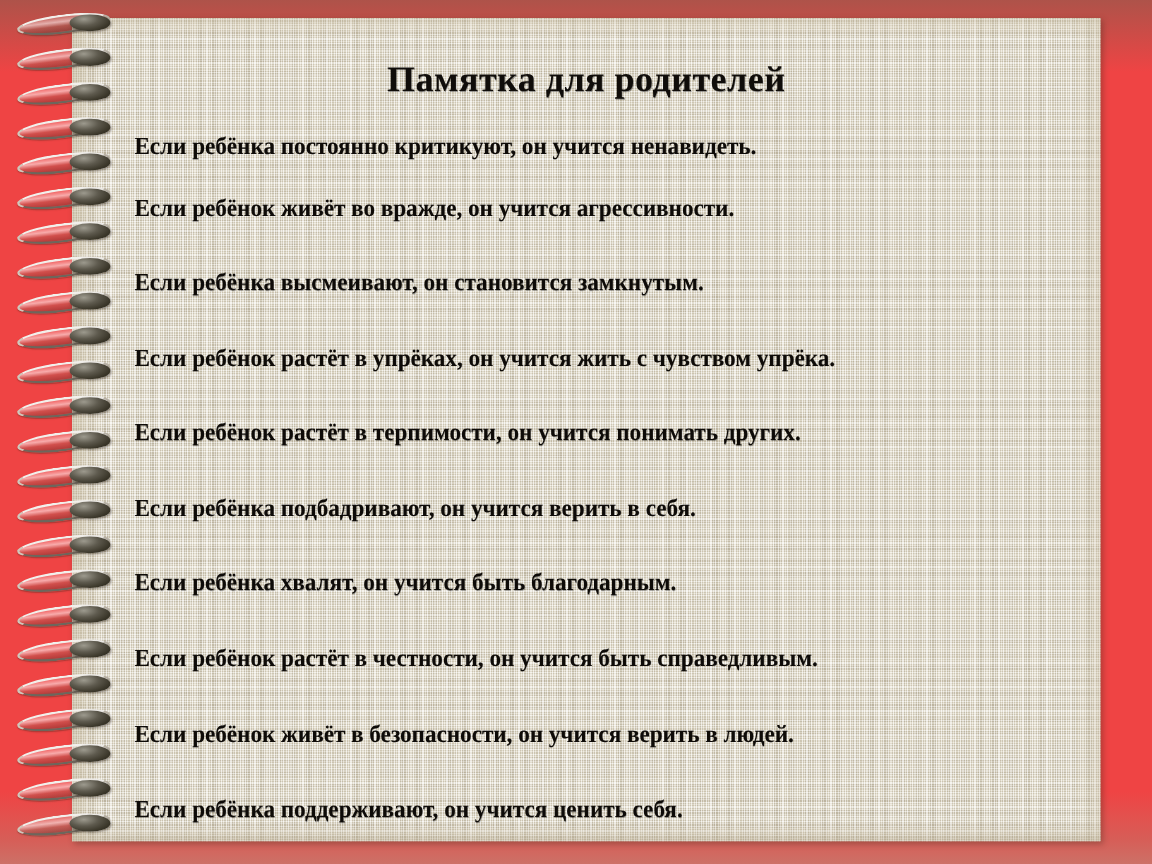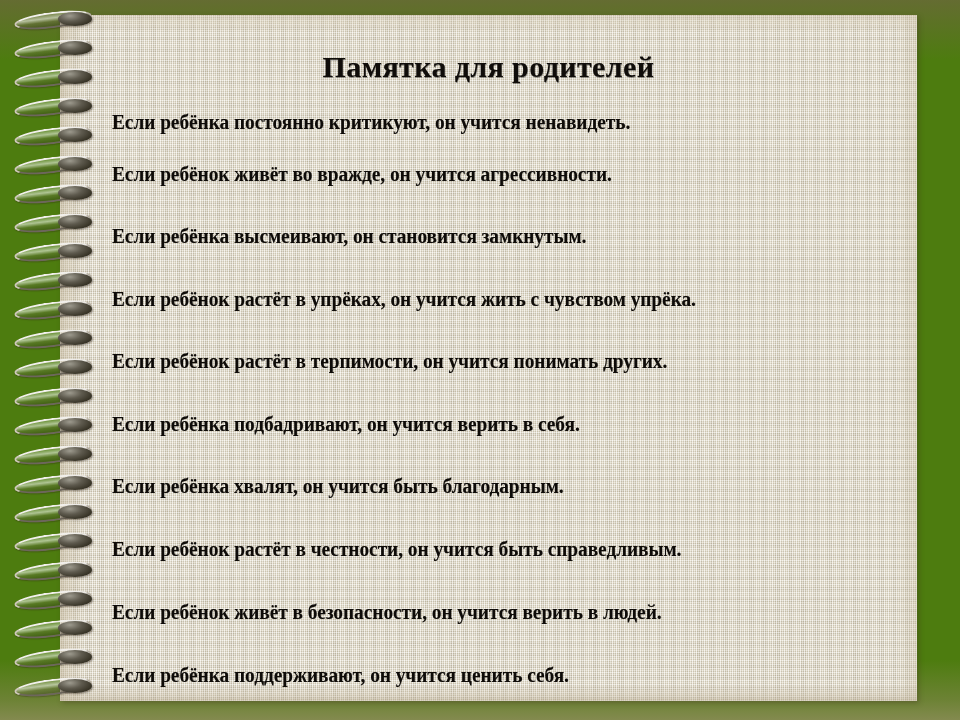--- a/index.html
+++ b/index.html
@@ -12,21 +12,21 @@
     height: 720px;
     overflow: hidden;
     font-family: "Liberation Serif", "DejaVu Serif", serif;
   }
 
   #poster {
     position: relative;
     width: 960px;
     height: 720px;
     box-sizing: border-box;
-    background: #4d7c0f;
+    background: #ef4444;
     overflow: hidden;
   }
 
   
   .backdrop-shade {
     position: absolute;
     inset: 0;
     background:
       linear-gradient(to bottom,
         rgba(120,95,78,0.55) 0px,

